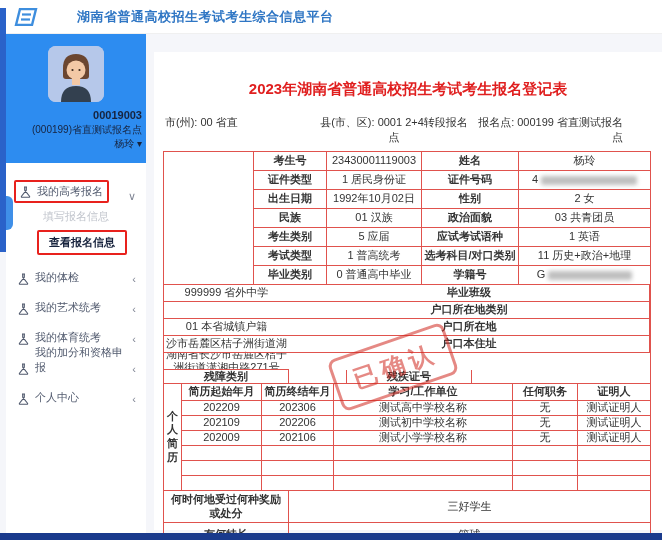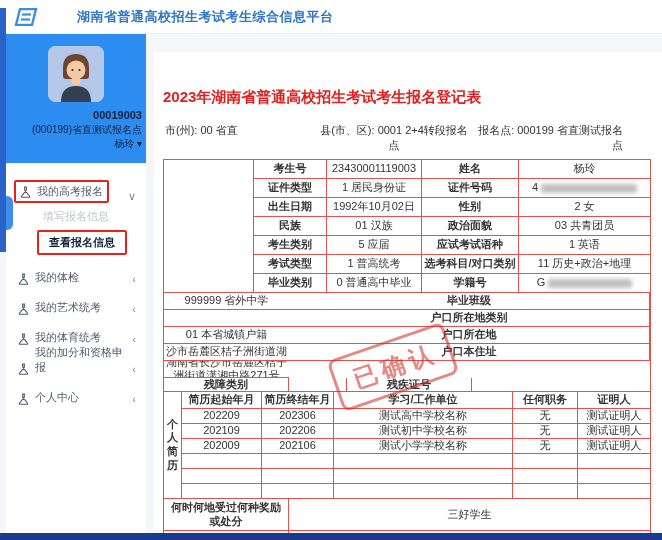--- a/index.html
+++ b/index.html
@@ -35,21 +35,21 @@
   .menu-item.first { padding:0 10px 0 8px; }
   .submenu-item { height:26px; display:flex; align-items:center; justify-content:center;
     font-size:11px; color:#c0c4cc; cursor:pointer; }
   .submenu-item.active { color:#17233d; font-weight:bold;padding-left:12px; }
   .submenu-item .redbox { padding:3px 10px; }
 
   
   .main { position:absolute; left:146px; top:34px; width:516px; height:499px; background:#f5f6fa; }
   .card { position:absolute; left:8px; top:18px; width:508px; height:478px; background:#fff;
     padding:12px 9px 6px; }
-  .form-title { color:#e01f1f; font-size:15px; font-weight:bold; margin-top:24px; }
+  .form-title { text-align:center; color:#e01f1f; font-size:15px; font-weight:bold; margin-top:16px; }
   .region-row { display:flex; font-size:11px; color:#333; margin:16px 2px 6px; }
   .region-row span { flex:1; }
   .region-row span:nth-child(2){ text-align:center; }
   .region-row span:nth-child(3){ text-align:right; padding-right:28px; }
 
   
   .ftable { border:1px solid #e0524d; border-bottom:none; width:488px; font-size:11px; color:#333; }
   .grid { display:grid; }
   .cell { border-right:1px solid #e0524d; border-bottom:1px solid #e0524d;
     display:flex; align-items:center; justify-content:center; text-align:center;

